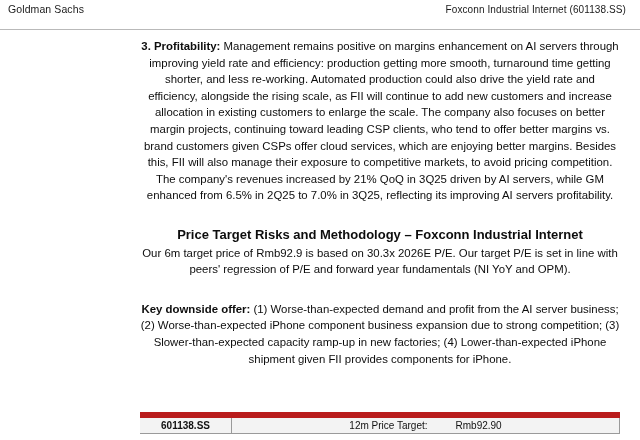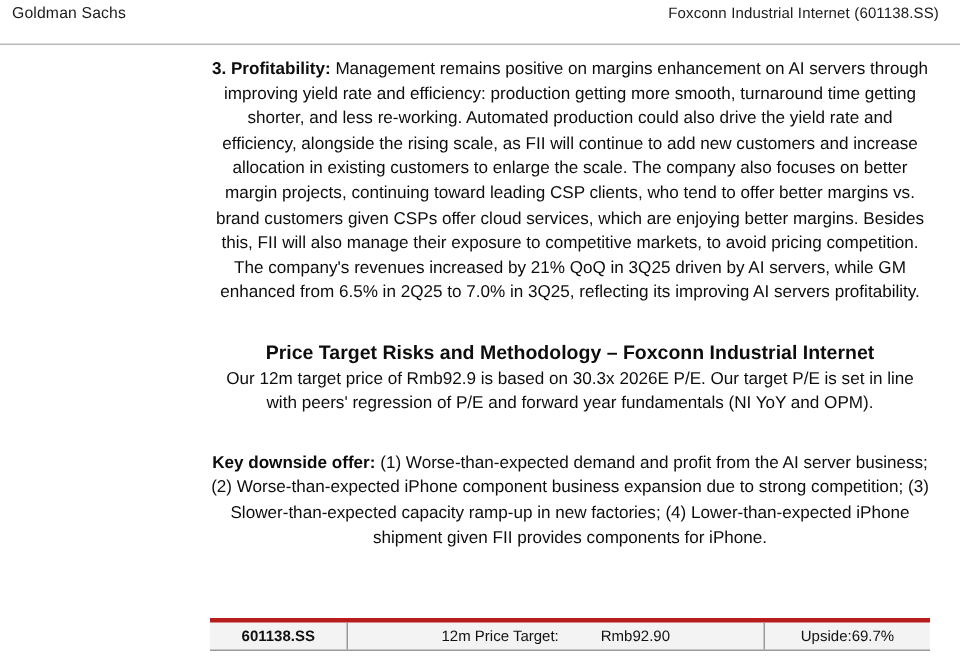--- a/index.html
+++ b/index.html
@@ -78,21 +78,21 @@
   }
   .spacer-sm { height: 9px; }
 
   
   .footer {
     position: absolute;
     left: 140px;
     width: 480px;
     bottom: 6px;
     height: 22px;
-    border-top: 3px solid #b91c1c;
+    border-top: 6px solid #b91c1c;
     border-bottom: 1px solid #9a9a9a;
     background: #f3f3f3;
     display: flex;
     align-items: stretch;
     box-sizing: border-box;
     font-size: 10px;
   }
   .footer-cell {
     display: flex;
     align-items: center;
@@ -133,33 +133,29 @@
   </div>
   <div class="header-rule"></div>
 
   <div class="content">
 
     <p class="para"><span class="bold">3. Profitability:</span><span> Management remains positive on margins enhancement on AI servers through improving yield rate and efficiency: production getting more smooth, turnaround time getting shorter, and less re-working. Automated production could also drive the yield rate and efficiency, alongside the rising scale, as FII will continue to add new customers and increase allocation in existing customers to enlarge the scale. The company also focuses on better margin projects, continuing toward leading CSP clients, who tend to offer better margins vs. brand customers given CSPs offer cloud services, which are enjoying better margins. Besides this, FII will also manage their exposure to competitive markets, to avoid pricing competition. The company's revenues increased by 21% QoQ in 3Q25 driven by AI servers, while GM enhanced from 6.5% in 2Q25 to 7.0% in 3Q25, reflecting its improving AI servers profitability.</span></p>
 
     <div class="spacer-sm"></div>
 
     <p class="section-head">Price Target Risks and Methodology – Foxconn Industrial Internet</p>
-    <p class="para">Our 12m target price of Rmb92.9 is based on 30.3x 2026E P/E. Our target P/E is set in line with peers' regression of P/E and forward year fundamentals (NI YoY and OPM).</p>
+    <p class="para">Our 6m target price of Rmb92.9 is based on 30.3x 2026E P/E. Our target P/E is set in line with peers' regression of P/E and forward year fundamentals (NI YoY and OPM).</p>
 
     <div class="spacer-sm"></div>
 
     <p class="para"><span class="bold">Key downside offer:</span><span> (1) Worse-than-expected demand and profit from the AI server business; (2) Worse-than-expected iPhone component business expansion due to strong competition; (3) Slower-than-expected capacity ramp-up in new factories; (4) Lower-than-expected iPhone shipment given FII provides components for iPhone.</span></p>
 
   </div>
 
   <div class="footer">
     <div class="footer-cell ticker">601138.SS</div>
     <div class="footer-cell target">
       <span class="lbl">12m Price Target:</span>
       <span class="val">Rmb92.90</span>
     </div>
-    <div class="footer-cell upside">
-      <span class="lbl">Upside:</span>
-      <span class="val">69.7%</span>
-    </div>
   </div>
 
 </div>
 
 </body></html>

